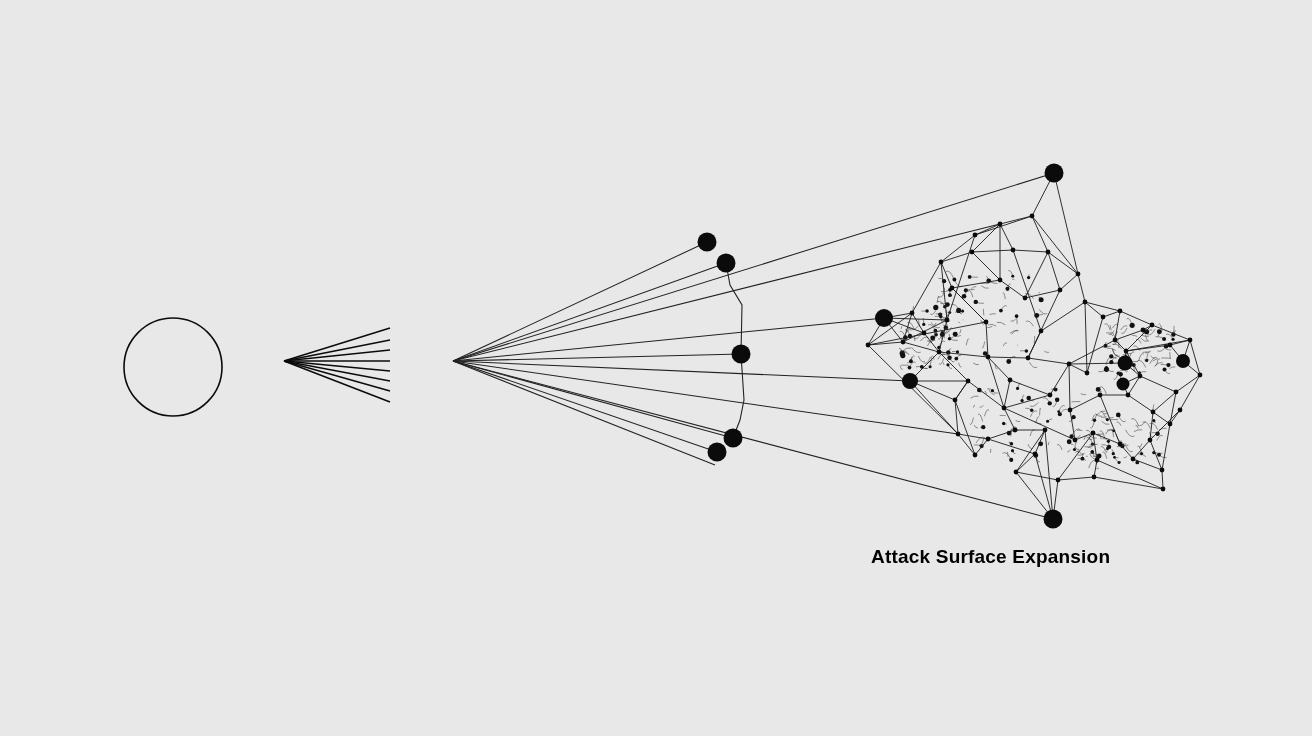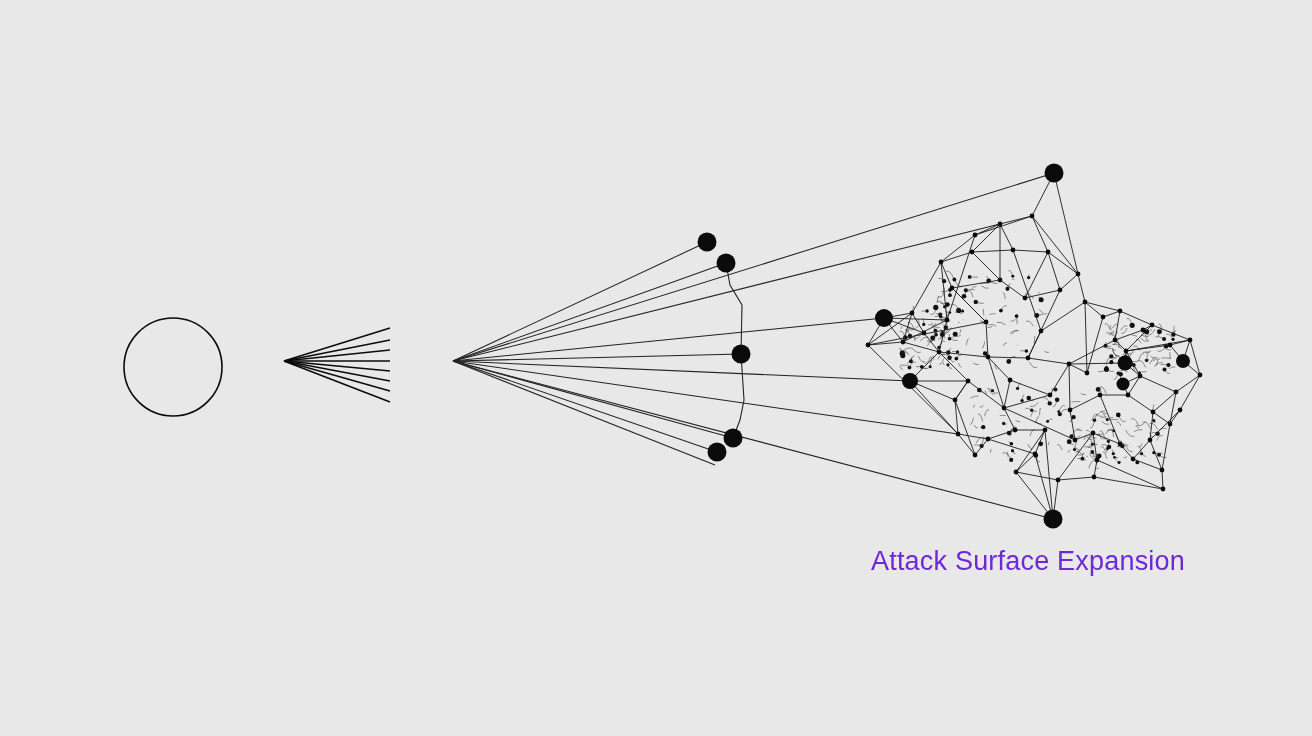--- a/index.html
+++ b/index.html
@@ -6,24 +6,24 @@
   body {
     width: 1312px; height: 736px; overflow: hidden;
     background: #e8e8e8;
     font-family: "Liberation Sans", "DejaVu Sans", sans-serif;
   }
   #stage { position: absolute; left: 0; top: 0; width: 1312px; height: 736px; }
   #stage svg { position: absolute; left: 0; top: 0; }
   .caption {
     position: absolute;
     left: 871px; top: 546px;
-    font-size: 27px;
-    font-weight: 400;
+    font-size: 19px;
+    font-weight: 700;
     letter-spacing: 0.2px;
-    color: #6d28d9;
+    color: #000000;
     white-space: nowrap;
   }
 </style>
 </head>
 <body style="background: rgb(232, 232, 232);">
 
 <div id="stage">
   <svg id="diagram-svg" width="1312" height="736" viewBox="0 0 1312 736">
     <g id="g-texture">
         <path d="M988.9456447187929 325.47106481481484 q -3.460725308641975 -5.018046982167352 -6.92145061728395 -3.58431927297668" fill="none" stroke="#333" stroke-width="0.7" opacity="0.75"></path>

